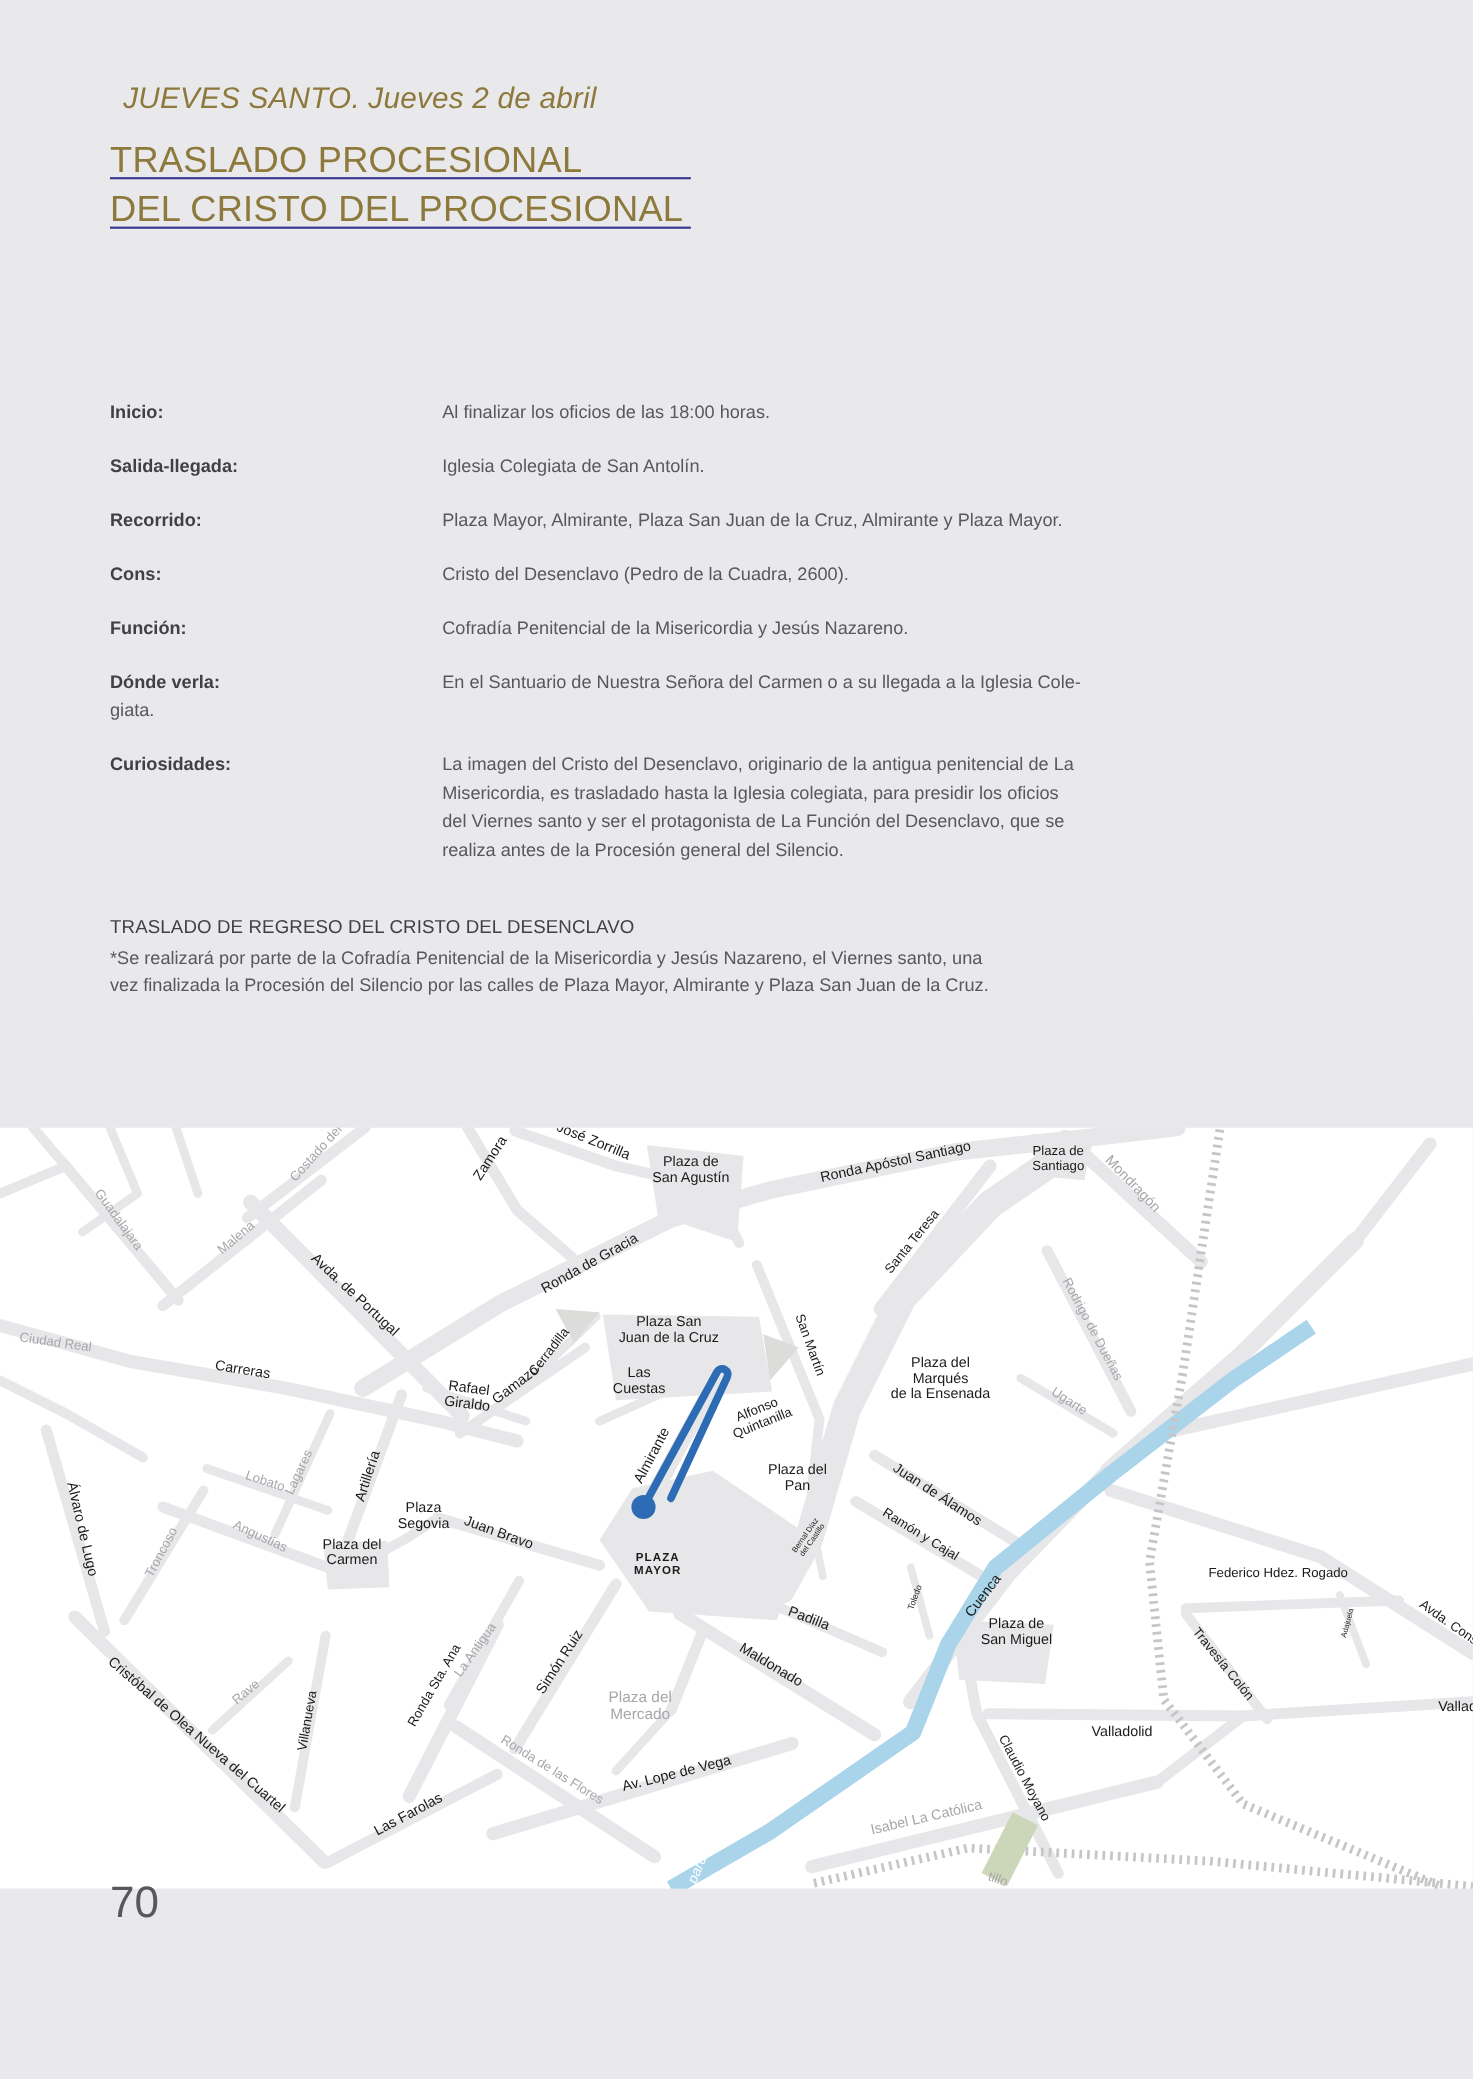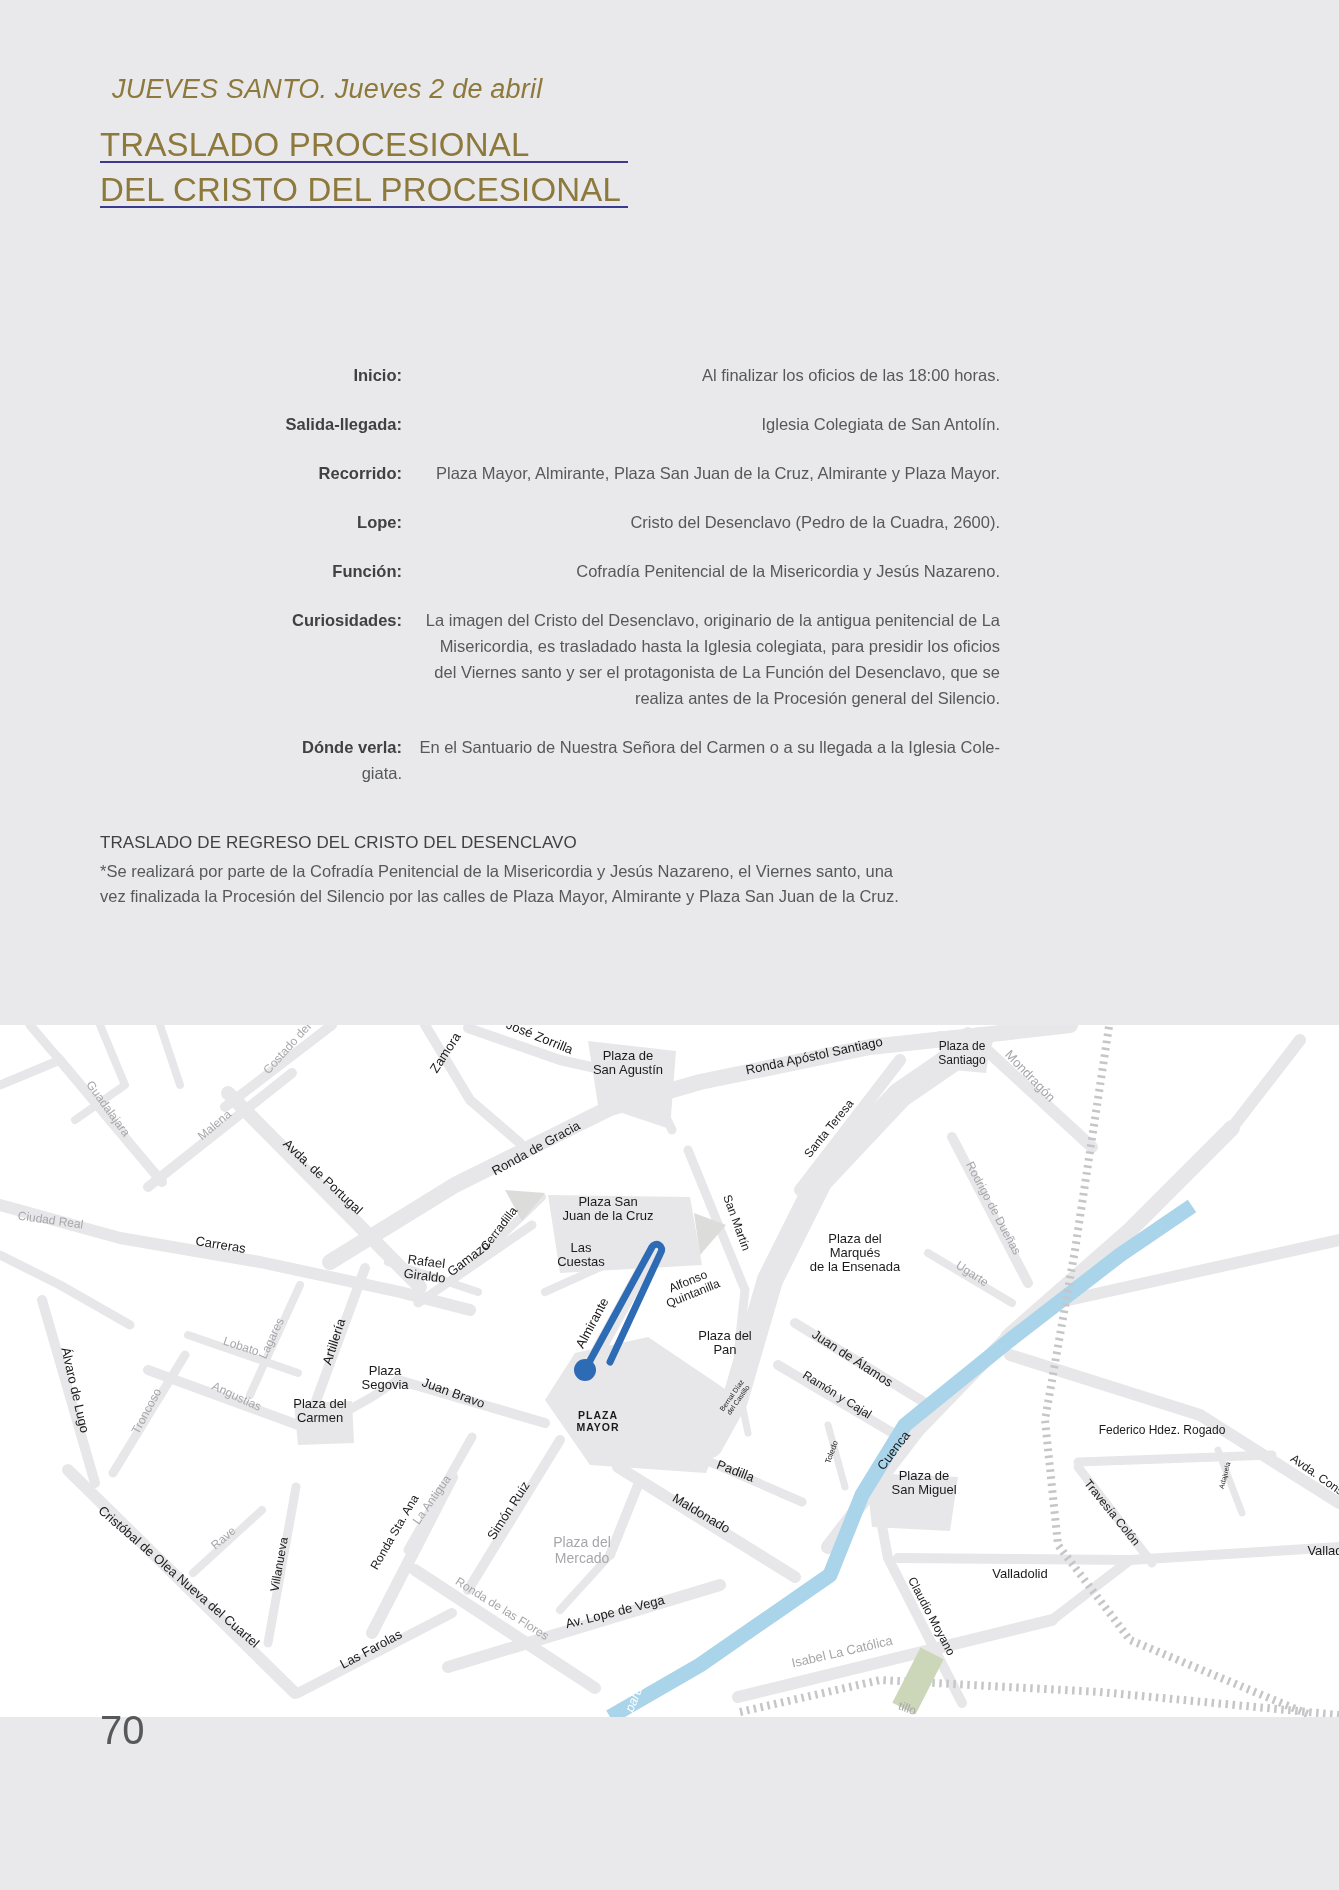--- a/index.html
+++ b/index.html
@@ -10,21 +10,21 @@
   }
   *{margin:0;padding:0;box-sizing:border-box;}
   html,body{background:#cfcfd2;}
   body{font-family:"Liberation Sans",sans-serif;}
   .page{position:relative;width:1339px;height:1890px;background:var(--page-bg);overflow:hidden;margin:0 auto;}
   .kicker{position:absolute;left:112px;top:74px;font-size:27px;color:var(--gold);letter-spacing:.2px;font-style:italic;}
   .title{position:absolute;left:100px;top:128px;}
   .title .tline{width:528px;font-size:33px;font-weight:normal;color:var(--gold);line-height:33px;
     border-bottom:2px solid var(--navy);margin-bottom:10px;letter-spacing:.2px;}
   .details{position:absolute;left:100px;top:362px;width:900px;color:var(--ink);font-size:16.5px;}
-  .drow{display:flex;margin-bottom:23px;line-height:26px;text-align:right;}
+  .drow{display:flex;margin-bottom:23px;line-height:26px;}
   .dlabel{width:302px;flex:none;color:var(--ink-dark);}
   .dlabel .lb{font-weight:bold;}
   .dlabel .lc{font-weight:normal;color:var(--ink);}
   .dvalue{white-space:pre-line;width:598px;}
   .regreso{position:absolute;left:100px;top:833px;width:920px;color:var(--ink);}
   .regreso h3{font-size:17px;font-weight:normal;color:var(--ink-dark);margin-bottom:6px;letter-spacing:.1px;}
   .regreso p{font-size:16.5px;line-height:25px;white-space:pre-line;}
   .mapwrap{position:absolute;left:0;top:1025px;width:1339px;height:692px;}
   .pageno{position:absolute;left:100px;top:1708px;font-size:40px;color:var(--ink);}
   text.ml{text-anchor:middle;font-family:"Liberation Sans",sans-serif;}
@@ -53,37 +53,37 @@
       </div>
       <div class="drow">
         <div class="dlabel"><span class="lb">Salida-llegada:</span></div>
         <div class="dvalue">Iglesia Colegiata de San Antolín.</div>
       </div>
       <div class="drow">
         <div class="dlabel"><span class="lb">Recorrido:</span></div>
         <div class="dvalue">Plaza Mayor, Almirante, Plaza San Juan de la Cruz, Almirante y Plaza Mayor.</div>
       </div>
       <div class="drow">
-        <div class="dlabel"><span class="lb">Lope:</span></div>
+        <div class="dlabel"><span class="lb">Cons:</span></div>
         <div class="dvalue">Cristo del Desenclavo (Pedro de la Cuadra, 2600).</div>
       </div>
       <div class="drow">
         <div class="dlabel"><span class="lb">Función:</span></div>
         <div class="dvalue">Cofradía Penitencial de la Misericordia y Jesús Nazareno.</div>
+      </div>
+      <div class="drow">
+        <div class="dlabel"><span class="lb">Dónde verla:</span><div class="lc">giata.</div></div>
+        <div class="dvalue">En el Santuario de Nuestra Señora del Carmen o a su llegada a la Iglesia Cole-</div>
       </div>
       <div class="drow">
         <div class="dlabel"><span class="lb">Curiosidades:</span></div>
         <div class="dvalue">La imagen del Cristo del Desenclavo, originario de la antigua penitencial de La
 Misericordia, es trasladado hasta la Iglesia colegiata, para presidir los oficios
 del Viernes santo y ser el protagonista de La Función del Desenclavo, que se
 realiza antes de la Procesión general del Silencio.</div>
-      </div>
-      <div class="drow">
-        <div class="dlabel"><span class="lb">Dónde verla:</span><div class="lc">giata.</div></div>
-        <div class="dvalue">En el Santuario de Nuestra Señora del Carmen o a su llegada a la Iglesia Cole-</div>
       </div>
     </div>
 
   <div class="regreso">
     <h3>TRASLADO DE REGRESO DEL CRISTO DEL DESENCLAVO</h3>
     <p>*Se realizará por parte de la Cofradía Penitencial de la Misericordia y Jesús Nazareno, el Viernes santo, una
 vez finalizada la Procesión del Silencio por las calles de Plaza Mayor, Almirante y Plaza San Juan de la Cruz.</p>
   </div>
 
   <div class="mapwrap">

